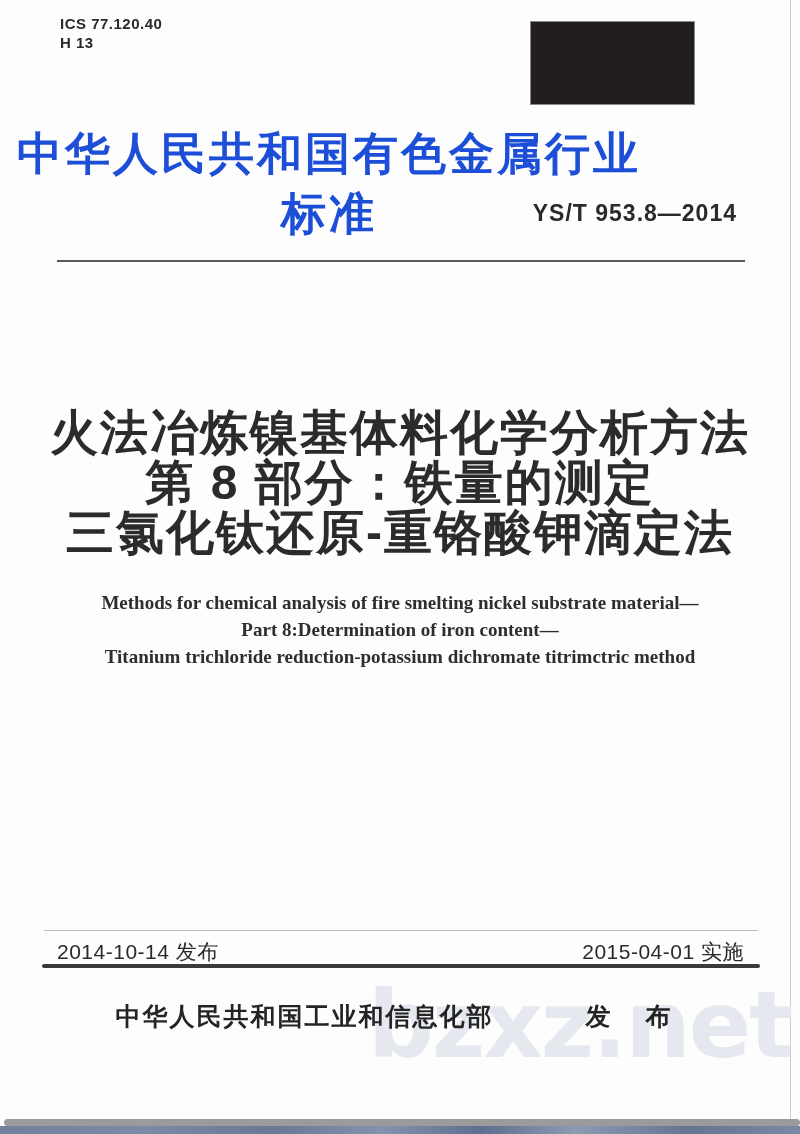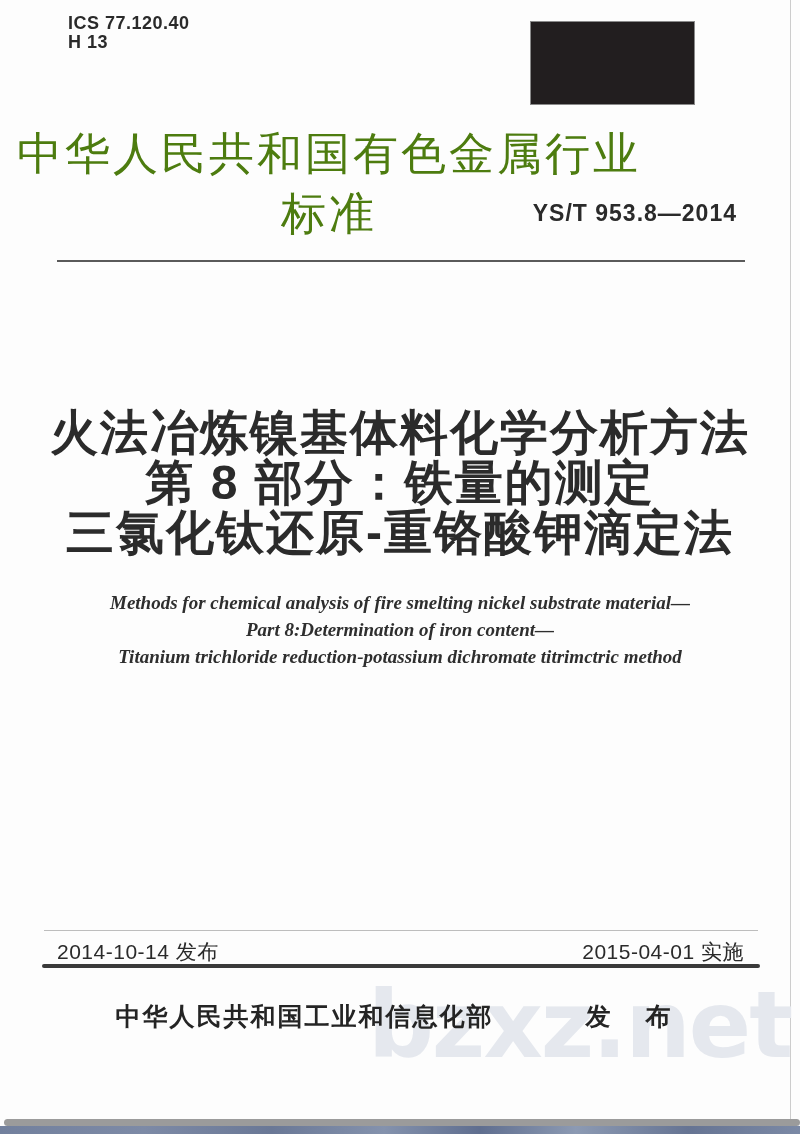--- a/index.html
+++ b/index.html
@@ -6,52 +6,51 @@
   .page{
     position:relative;
     width:800px;height:1134px;
     background:#fdfdfd;
     overflow:hidden;
     font-family:"Liberation Sans", sans-serif;
     color:#1c1c1c;
   }
   .ics{
     position:absolute;left:60px;top:14px;
-    font-size:18px;font-weight:bold;line-height:19px;
-    letter-spacing:0.5px;color:#2a2a2a;margin-left:8px;
+    font-size:15px;font-weight:bold;line-height:19px;
+    letter-spacing:0.5px;color:#2a2a2a;
   }
   .redaction{
     position:absolute;left:530px;top:21px;width:163px;height:82px;
     background:#221e1f;border:1px solid #8a8a8a;
   }
   .std-heading{
     position:absolute;left:0;top:124px;width:658px;
-    text-align:center;font-size:45px;font-weight:normal;
-    letter-spacing:3px;color:#4d7c0f;
+    text-align:center;font-size:45px;font-weight:bold;
+    letter-spacing:3px;color:#1d4ed8;
     font-family:"Liberation Sans", sans-serif;
   }
   .std-number{
     position:absolute;right:63px;top:200px;
     font-size:23px;font-weight:bold;letter-spacing:1px;color:#2a2a2a;
   }
   .rule-top{
     position:absolute;left:57px;right:55px;top:260px;height:2px;
     background:#5a5a5a;
   }
   .title-cn{
     position:absolute;left:0;top:408px;width:800px;
     text-align:center;font-size:48px;font-weight:bold;
     line-height:50px;letter-spacing:2px;color:#2b2b2b;
   }
   .title-en{
     position:absolute;left:0;top:589px;width:800px;
     text-align:center;font-size:19px;font-weight:bold;
     line-height:27px;color:#2e2e2e;
     font-family:"Liberation Serif", serif;
-    font-style:italic;
   }
   .footer-thin-rule{
     position:absolute;left:44px;right:42px;top:930px;height:1px;
     background:#bdbdbd;
   }
   .dates{
     position:absolute;left:57px;right:56px;top:938px;
     display:flex;justify-content:space-between;
     font-size:21px;font-weight:normal;color:#2a2a2a;letter-spacing:0.5px;
   }

